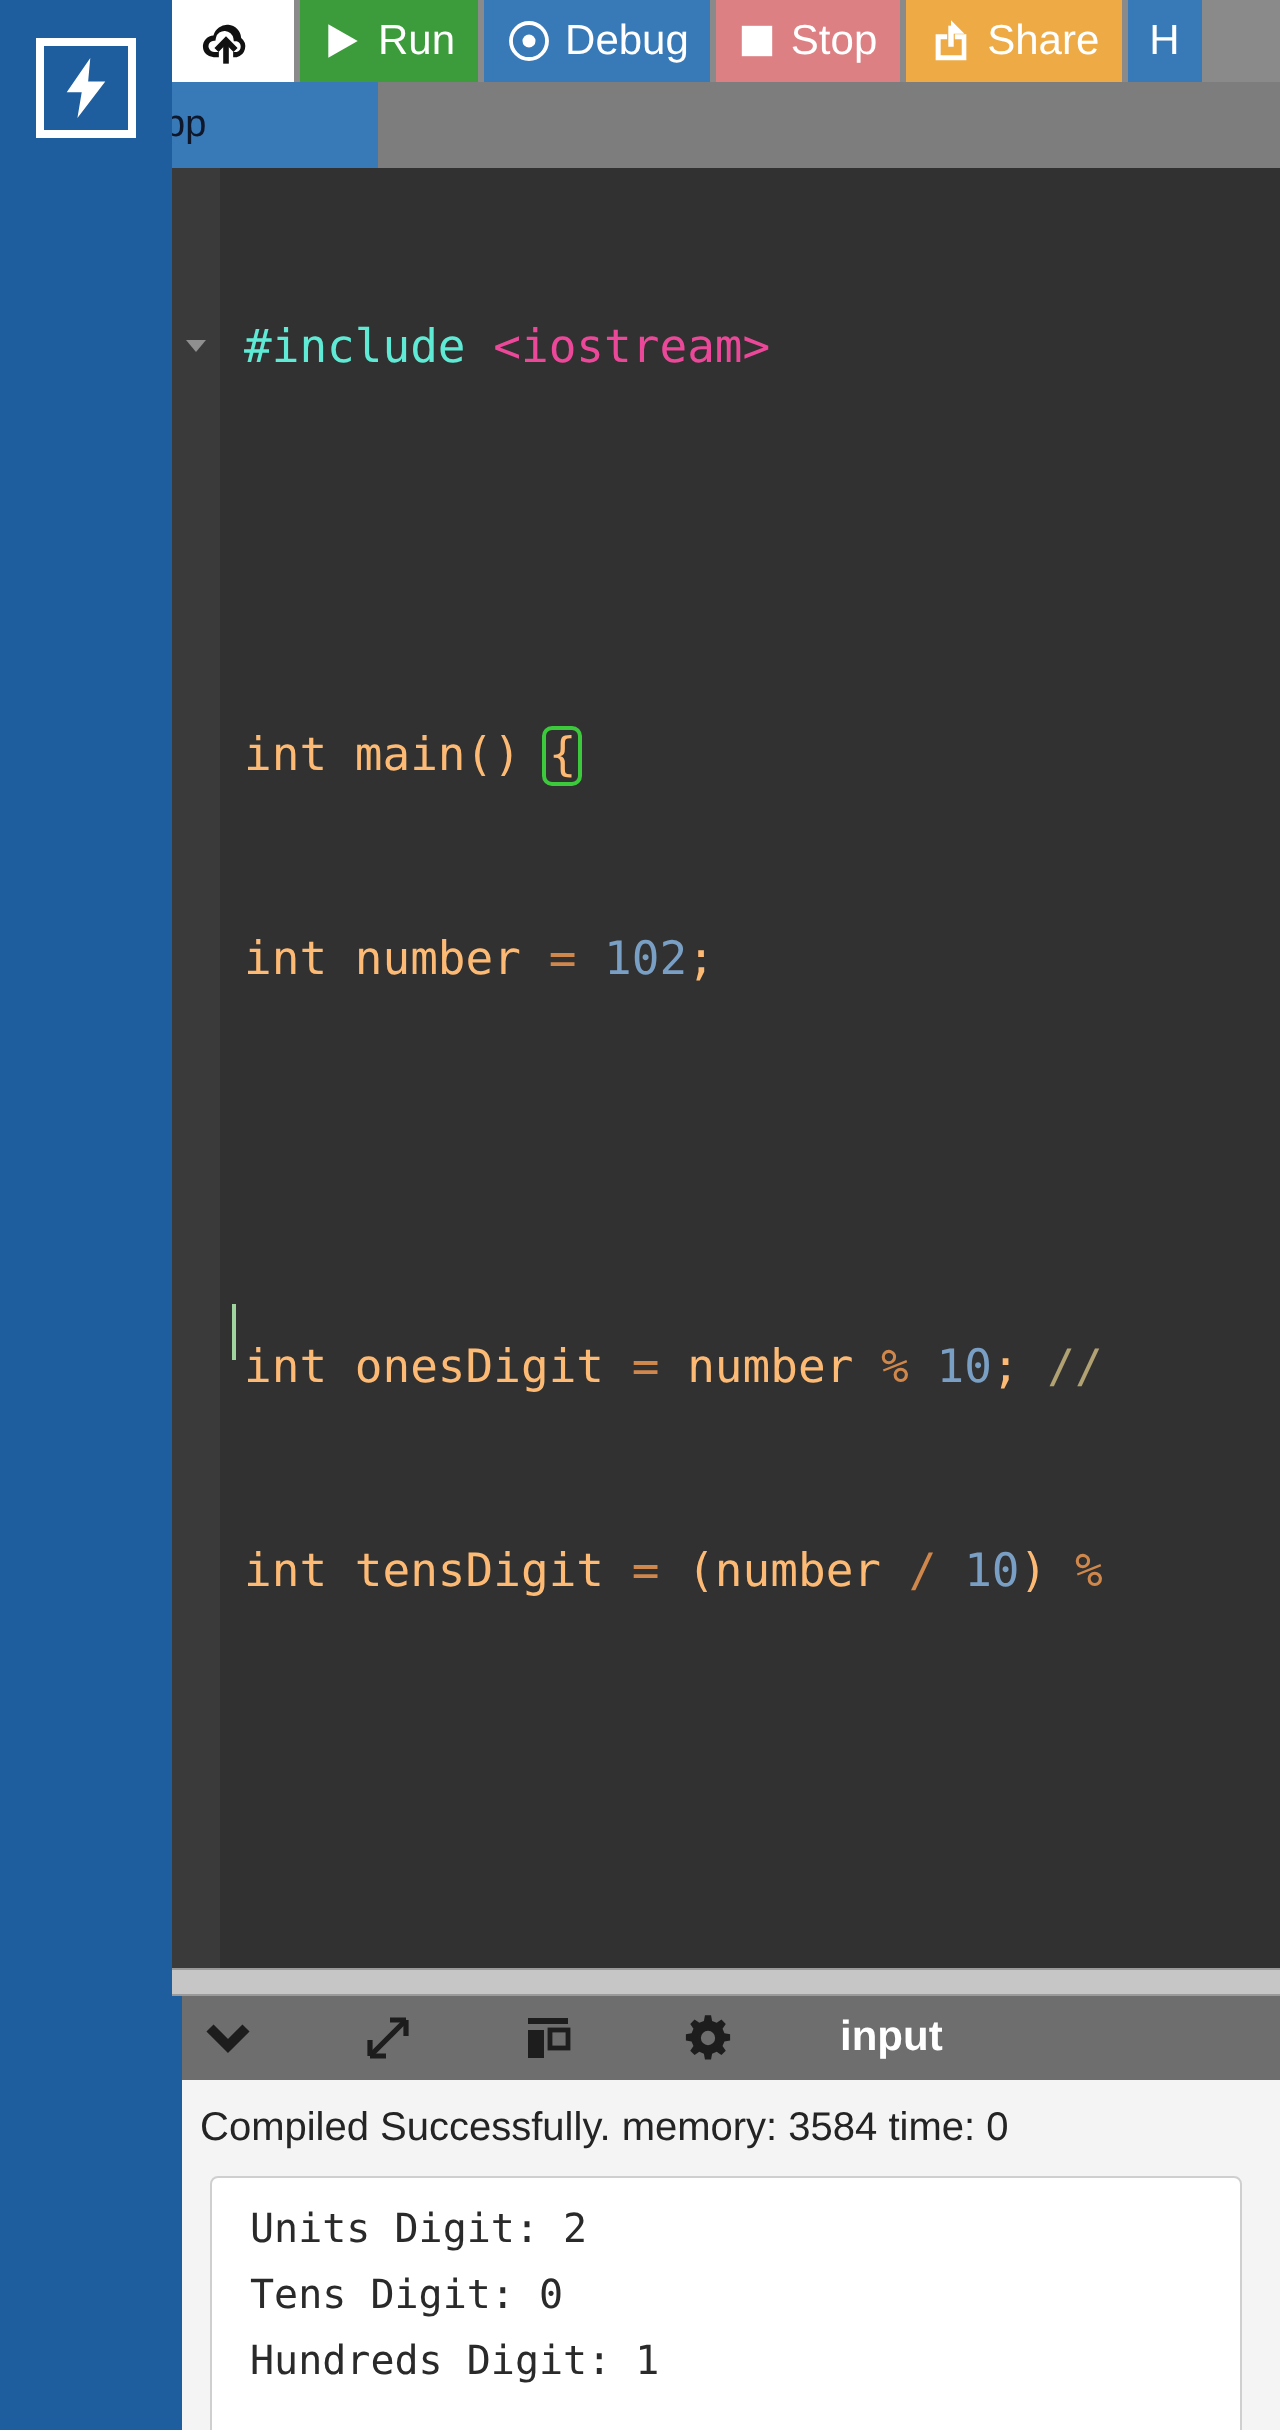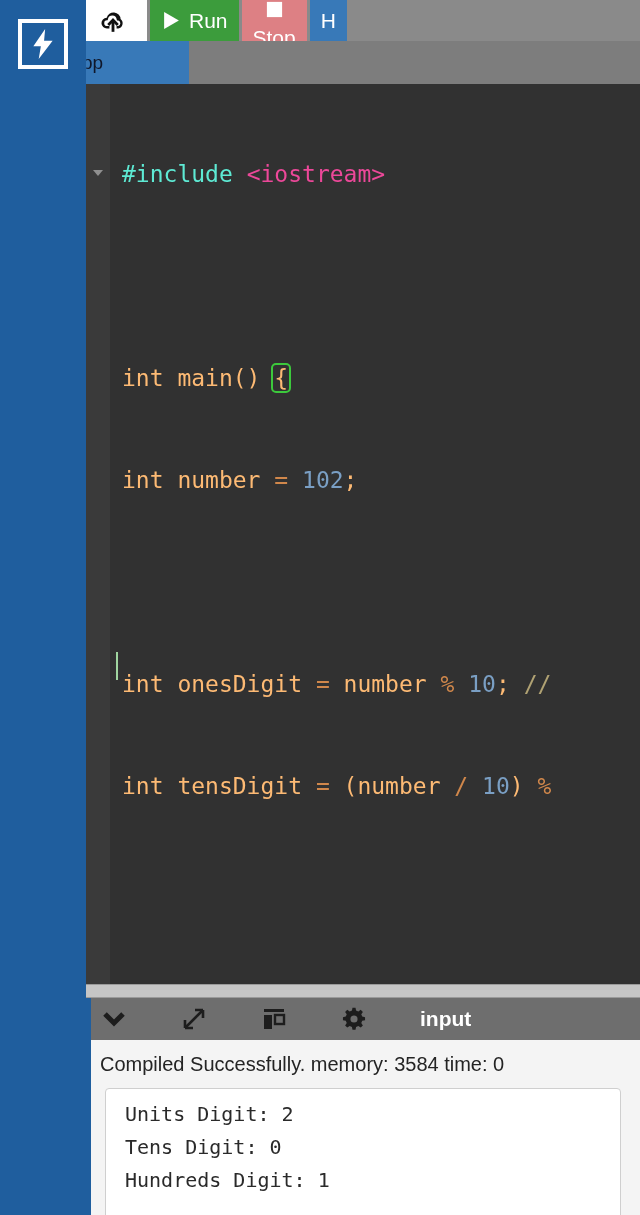--- a/index.html
+++ b/index.html
@@ -43,21 +43,21 @@
     color: #ffffff;
     border: 0; outline: 0;
     white-space: nowrap;
     font-family: "Liberation Sans", sans-serif;
     flex: 0 0 auto;
   }
   .tbtn svg { flex: 0 0 auto; display: block; }
   .tb-upload { background: #ffffff; padding: 0 14px; }
   .tb-run    { background: #3c9c3c; margin-left: 3px; }
   .tb-debug  { background: #3879b8; margin-left: 3px; }
-  .tb-stop   { background: #dd8084; margin-left: 3px; flex-direction: column; }
+  .tb-stop   { background: #dd8084; margin-left: 3px; }
   .tb-share  { background: #eeab45; margin-left: 3px; }
   .tb-help   { background: #3879b8; margin-left: 3px; }
 
   
   #tabbar {
     position: absolute; left: 86px; top: 41px;
     width: 554px; height: 43px;
     background: #7d7d7d;
     overflow: hidden;
   }
@@ -209,28 +209,43 @@
       <span></span>
     </button>
 
     <button class="tbtn tb-run">
       <svg width="21" height="21" viewBox="0 0 20 20">
         <path d="M3 2 L17 10 L3 18 Z" fill="#ffffff"></path>
       </svg>
       <span>Run</span>
     </button>
 
+    <button class="tbtn tb-debug">
+      <svg width="23" height="23" viewBox="0 0 24 24">
+        <circle cx="12" cy="12" r="9.4" fill="none" stroke="#ffffff" stroke-width="2"></circle>
+        <circle cx="12" cy="12" r="3.4" fill="#ffffff"></circle>
+      </svg>
+      <span>Debug</span>
+    </button>
 
     <button class="tbtn tb-stop">
       <svg width="19" height="19" viewBox="0 0 20 20">
         <rect x="2" y="2" width="16" height="16" fill="#ffffff"></rect>
       </svg>
       <span>Stop</span>
     </button>
 
+    <button class="tbtn tb-share">
+      <svg width="23" height="23" viewBox="0 0 24 24">
+        <path d="M4 8.5h6v2.6H6.6v8.3h11V11.1H14V8.5h6v13.6H4z" fill="#ffffff"></path>
+        <path d="M12 1.2 L19 8.2 L12 8.2 Z" fill="#ffffff"></path>
+        <rect x="10.6" y="4" width="2.8" height="11" fill="#ffffff"></rect>
+      </svg>
+      <span>Share</span>
+    </button>
 
     <button class="tbtn tb-help">
       <span>H</span>
     </button>
 
   </div>
 
   <div id="tabbar">
     <div id="tab-active">
       <span>pp</span>

